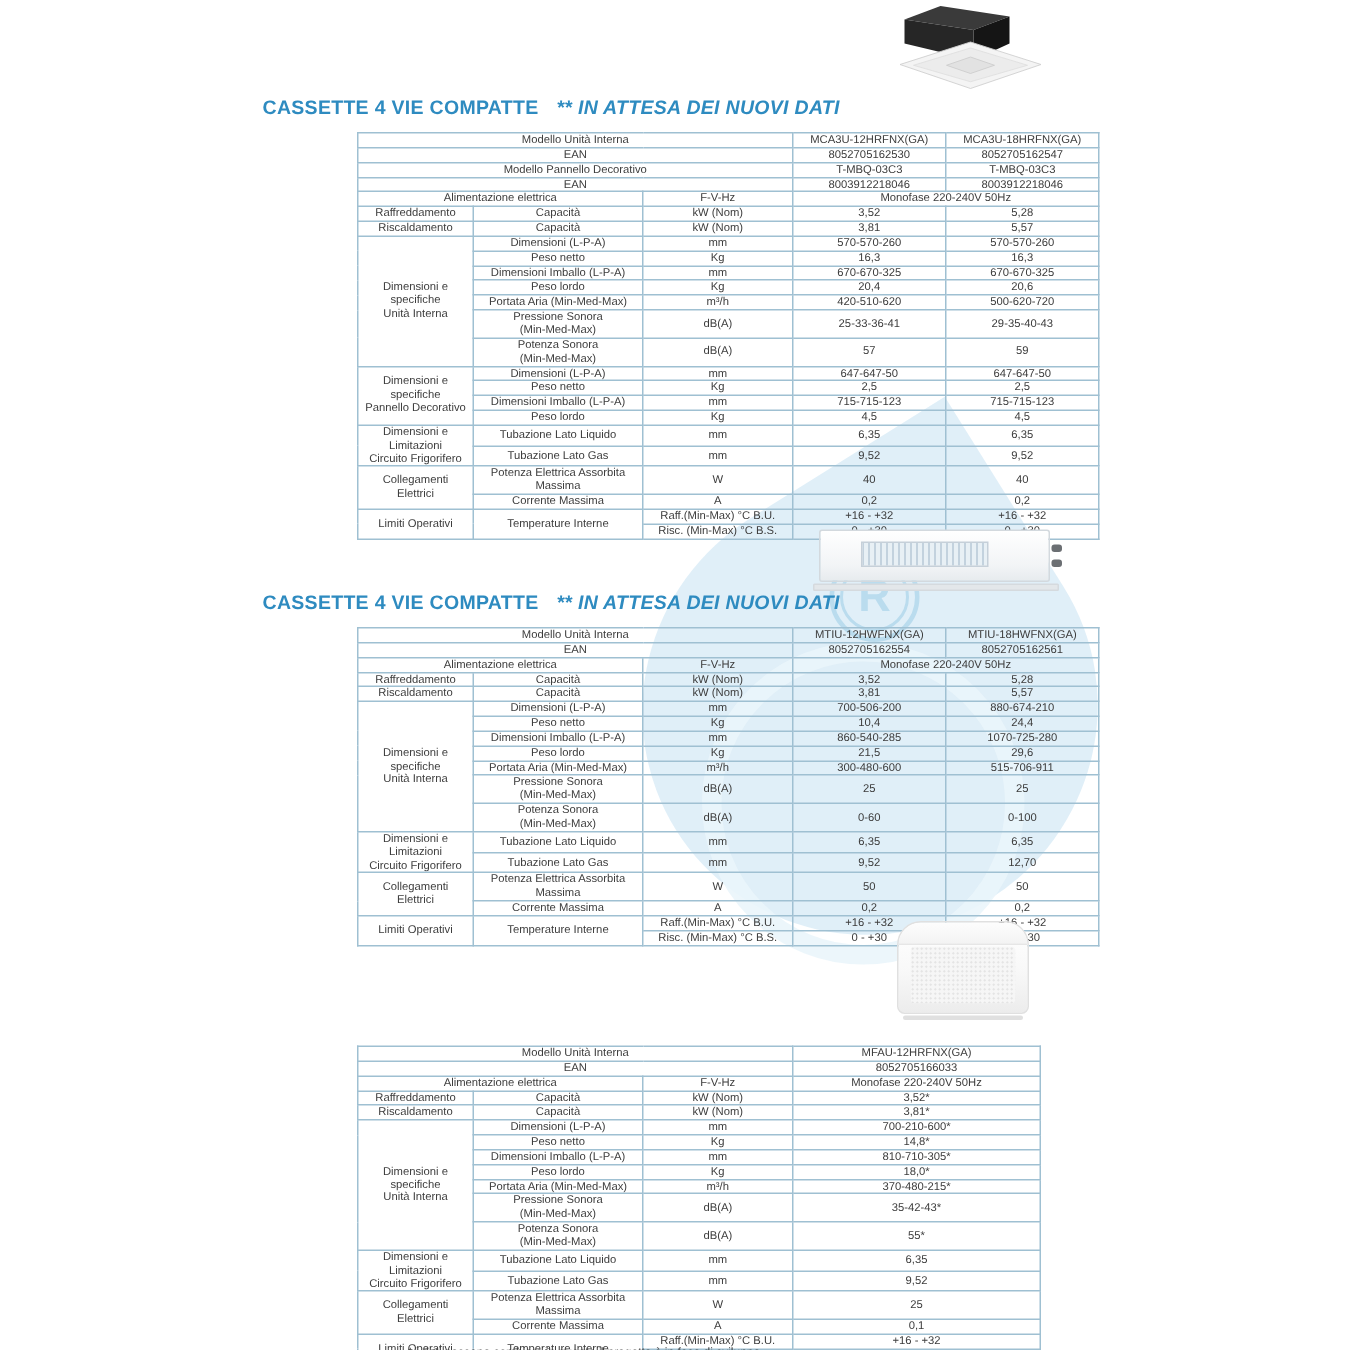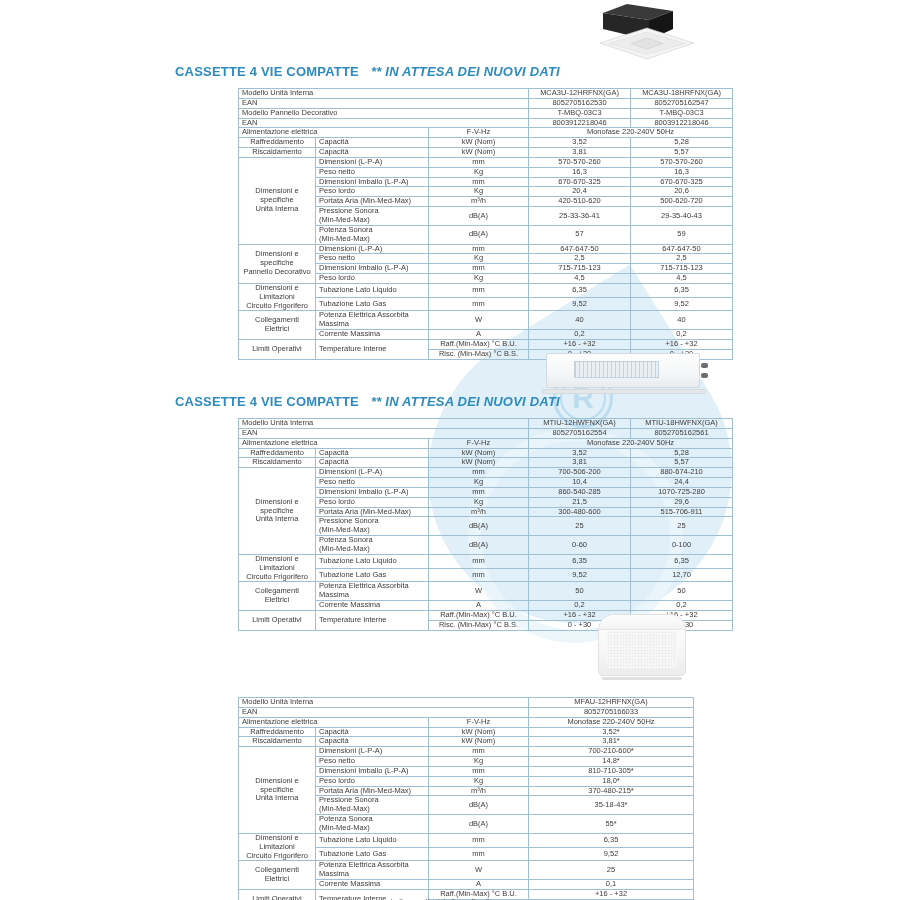--- a/index.html
+++ b/index.html
@@ -44,21 +44,21 @@
 
   table.spec{
     position:absolute;z-index:1;border-collapse:collapse;table-layout:fixed;background:transparent;
   }
   table.spec td{
     border:1px solid var(--border-color);
     font-size:7.5px;line-height:1.18;color:var(--text-color);
     text-align:center;vertical-align:middle;padding:0 3px;height:9px;
     white-space:pre-line;overflow:hidden;
   }
-  table.spec td.l{text-align:left;}
+  table.spec td.l{text-align:center;}
   #table-0{left:238px;top:88px;width:494px;}
   #table-1{left:238px;top:418px;width:494px;}
   #table-2{left:238px;top:697px;width:455px;}
   #title-0{left:175px;top:64px;}
   #title-1{left:175px;top:394px;}
   #title-2{left:175px;top:679px;}
 
   .product{position:absolute;z-index:2;}
   #product-0{left:597px;top:2px;width:100px;height:62px;}
   #product-1{left:538px;top:349px;width:176px;height:48px;}
@@ -486,21 +486,21 @@
         </tr>
         <tr>
           <td class="l">Portata Aria (Min-Med-Max)</td>
           <td>m³/h</td>
           <td>370-480-215*</td>
         </tr>
         <tr>
           <td class="l">Pressione Sonora
 (Min-Med-Max)</td>
           <td>dB(A)</td>
-          <td>35-18-43*</td>
+          <td>35-42-43*</td>
         </tr>
         <tr>
           <td class="l">Potenza Sonora
 (Min-Med-Max)</td>
           <td>dB(A)</td>
           <td>55*</td>
         </tr>
         <tr>
           <td rowspan="2">Dimensioni e Limitazioni
 Circuito Frigorifero</td>

